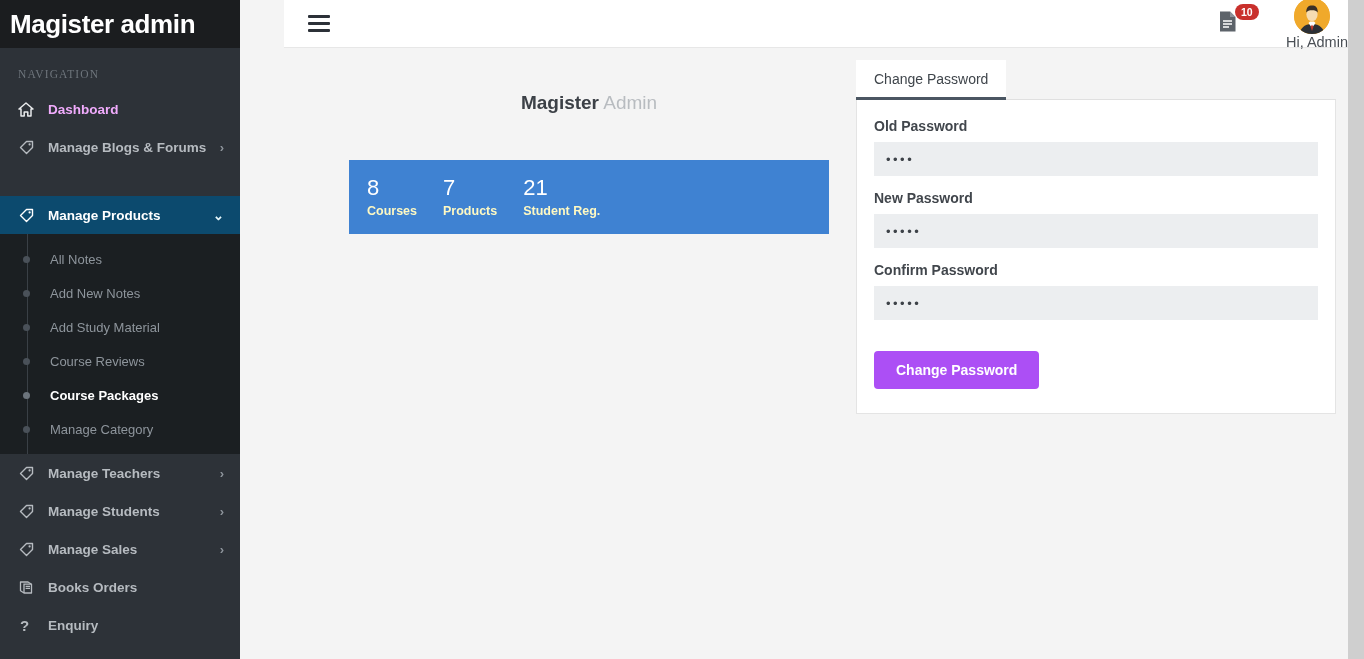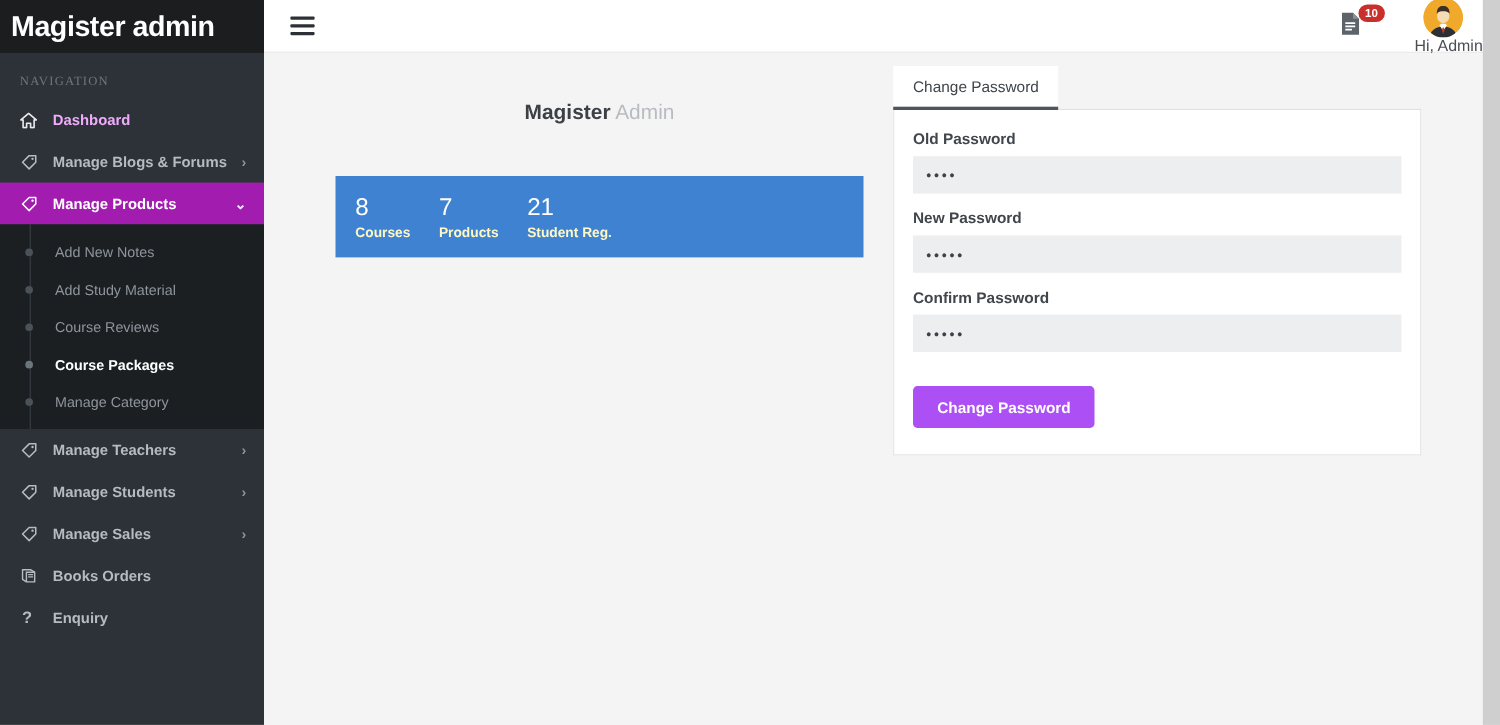--- a/index.html
+++ b/index.html
@@ -50,22 +50,23 @@
     position: relative;
   }
   .nav-item .ico {
     width: 22px; height: 18px;
     display: inline-flex; align-items: center; justify-content: flex-start;
     margin-right: 8px;
     flex: 0 0 22px;
   }
   .nav-item .ico svg { display: block; }
   .nav-item.active {
-    background: #a21caf;
+    background: #0c4a6e;
     color: #ffffff;
+    margin-top: 30px;
   }
   .nav-item .caret {
     position: absolute; right: 16px;
     color: #8d949b;
     font-size: 13px; line-height: 1;
   }
   .nav-item.active .caret { color: #e6f7fb; }
   .nav-item.first { color: #f0abfc; }
 
   
@@ -105,20 +106,21 @@
   }
   .sub-item.current .dot { background: #6c747c; }
 
   
   .main {
     flex: 1 1 auto;
     height: 659px;
     background: #f4f4f4;
     position: relative;
     overflow: hidden;
+    margin-left: 44px;
   }
   .topbar {
     height: 48px;
     background: #ffffff;
     border-bottom: 1px solid #e7e7e7;
     display: flex; align-items: center;
     padding: 0 16px 0 24px;
   }
   .hamburger {
     width: 22px; cursor: pointer;
@@ -303,20 +305,24 @@
           <svg width="17" height="15" viewBox="0 0 17 15">
               <path d="M8.5 1.5 L14.5 1.5 L14.5 7.5 L8.5 13.5 L2.5 7.5 Z" fill="none" stroke="#ffffff" stroke-width="1.4" stroke-linejoin="round"></path>
               <circle cx="11.6" cy="4.4" r="1.1" fill="#ffffff"></circle>
             </svg>
         </span>
         <span>Manage Products</span>
         <span class="caret">⌄</span>
       </li>
 
       <ul class="submenu">
+        <li class="sub-item">
+          <span class="dot"></span>
+          <span>All Notes</span>
+        </li>
         <li class="sub-item">
           <span class="dot"></span>
           <span>Add New Notes</span>
         </li>
         <li class="sub-item">
           <span class="dot"></span>
           <span>Add Study Material</span>
         </li>
         <li class="sub-item">
           <span class="dot"></span>

